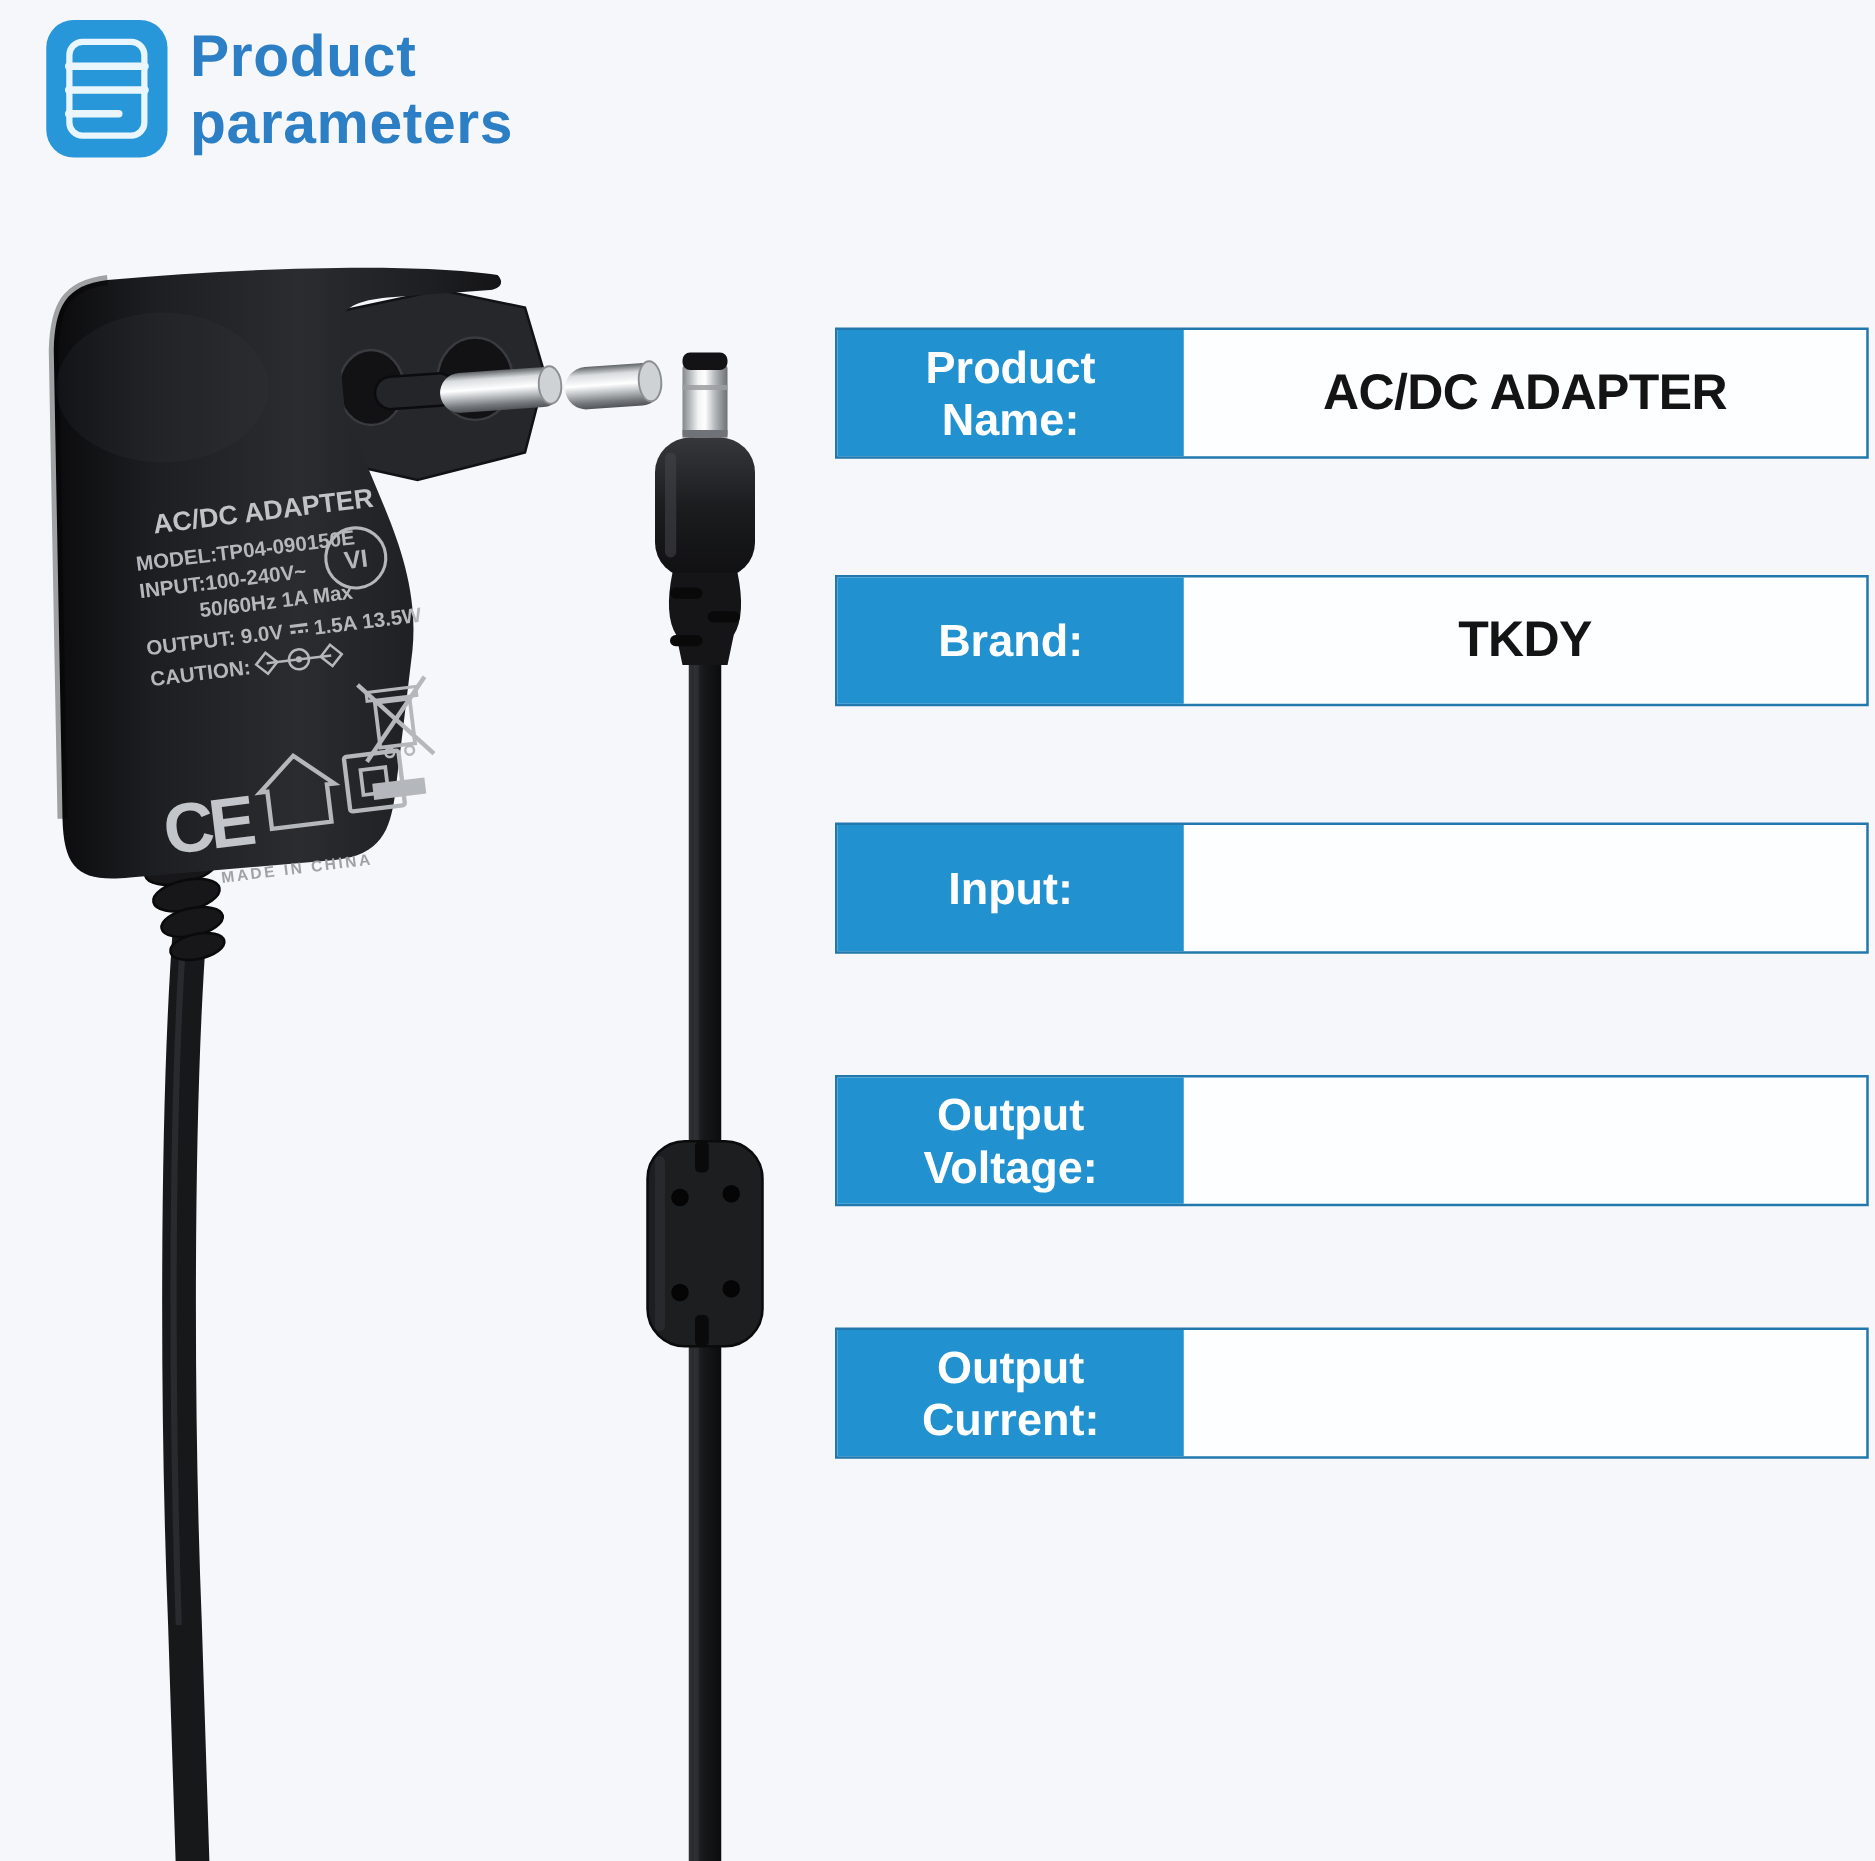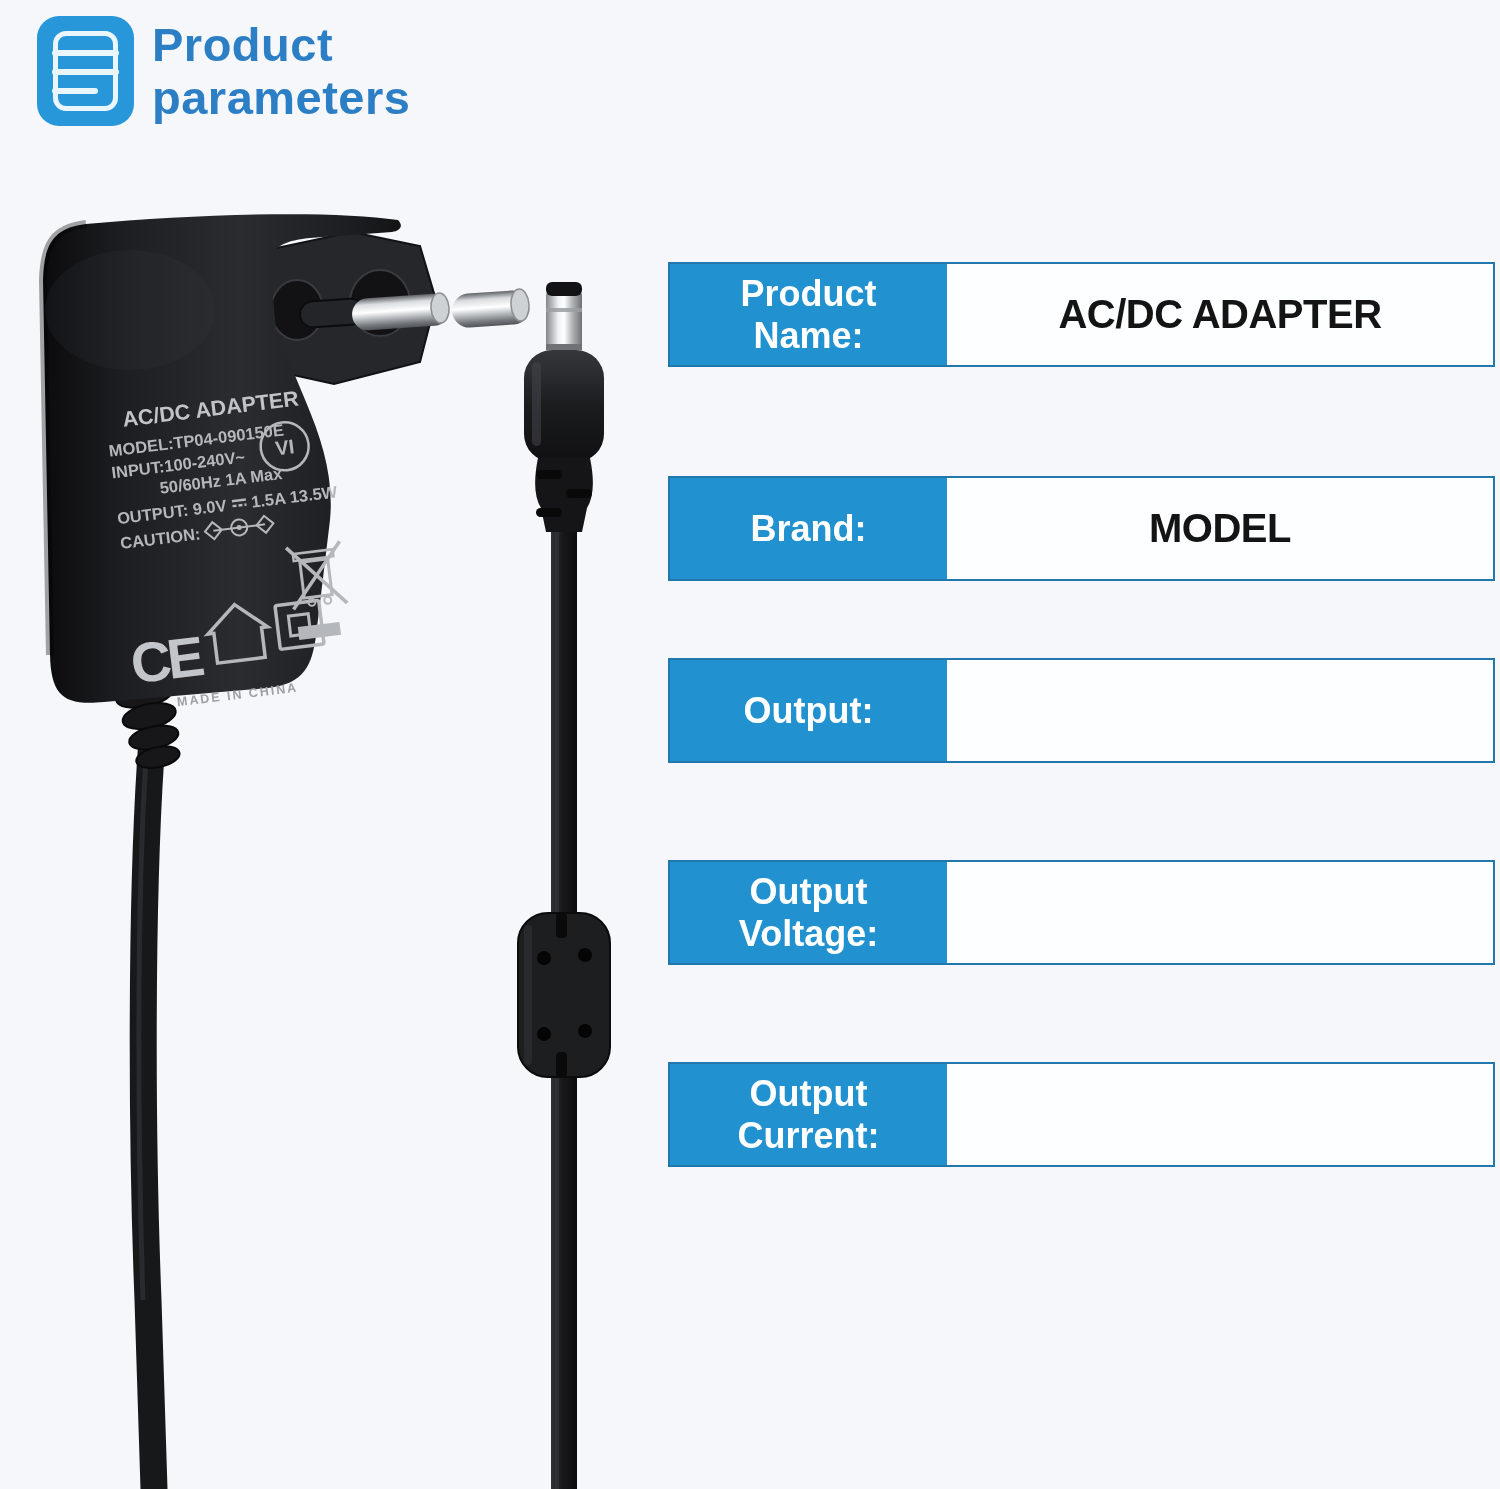--- a/index.html
+++ b/index.html
@@ -19,21 +19,21 @@
   .page-title{
     color:#2c7ec5;font-size:47px;font-weight:bold;line-height:1.13;
     white-space:pre-line;margin-top:2px;letter-spacing:.5px;
   }
   
   .spec-row{
     position:absolute;left:668px;width:827px;height:105px;
     border:2px solid #2277ad;background:#fcfeff;box-sizing:border-box;
     display:flex;
   }
-  .spec-row.r1{top:262px;} .spec-row.r2{top:476px;} .spec-row.r3{top:658px;}
+  .spec-row.r1{top:262px;} .spec-row.r2{top:460px;} .spec-row.r3{top:658px;}
   .spec-row.r4{top:860px;} .spec-row.r5{top:1062px;}
   .spec-label{
     flex:0 0 277px;background:#2191d0;color:#ffffff;
     display:flex;align-items:center;justify-content:center;
     font-weight:bold;font-size:36px;line-height:1.15;text-align:center;
     white-space:pre-line;
   }
   .spec-value{
     flex:1;display:flex;align-items:center;justify-content:center;
     font-weight:bold;font-size:40px;color:#141414;letter-spacing:-.5px;
@@ -203,24 +203,24 @@
 parameters</div>
 </div>
 
 <div class="spec-row r1">
   <div class="spec-label">Product
 Name:</div>
   <div class="spec-value">AC/DC ADAPTER</div>
 </div>
 <div class="spec-row r2">
   <div class="spec-label">Brand:</div>
-  <div class="spec-value">MODEL</div>
+  <div class="spec-value">TKDY</div>
 </div>
 <div class="spec-row r3">
-  <div class="spec-label">Output:</div>
+  <div class="spec-label">Input:</div>
 </div>
 <div class="spec-row r4">
   <div class="spec-label">Output
 Voltage:</div>
 </div>
 <div class="spec-row r5">
   <div class="spec-label">Output
 Current:</div>
 </div>
 

